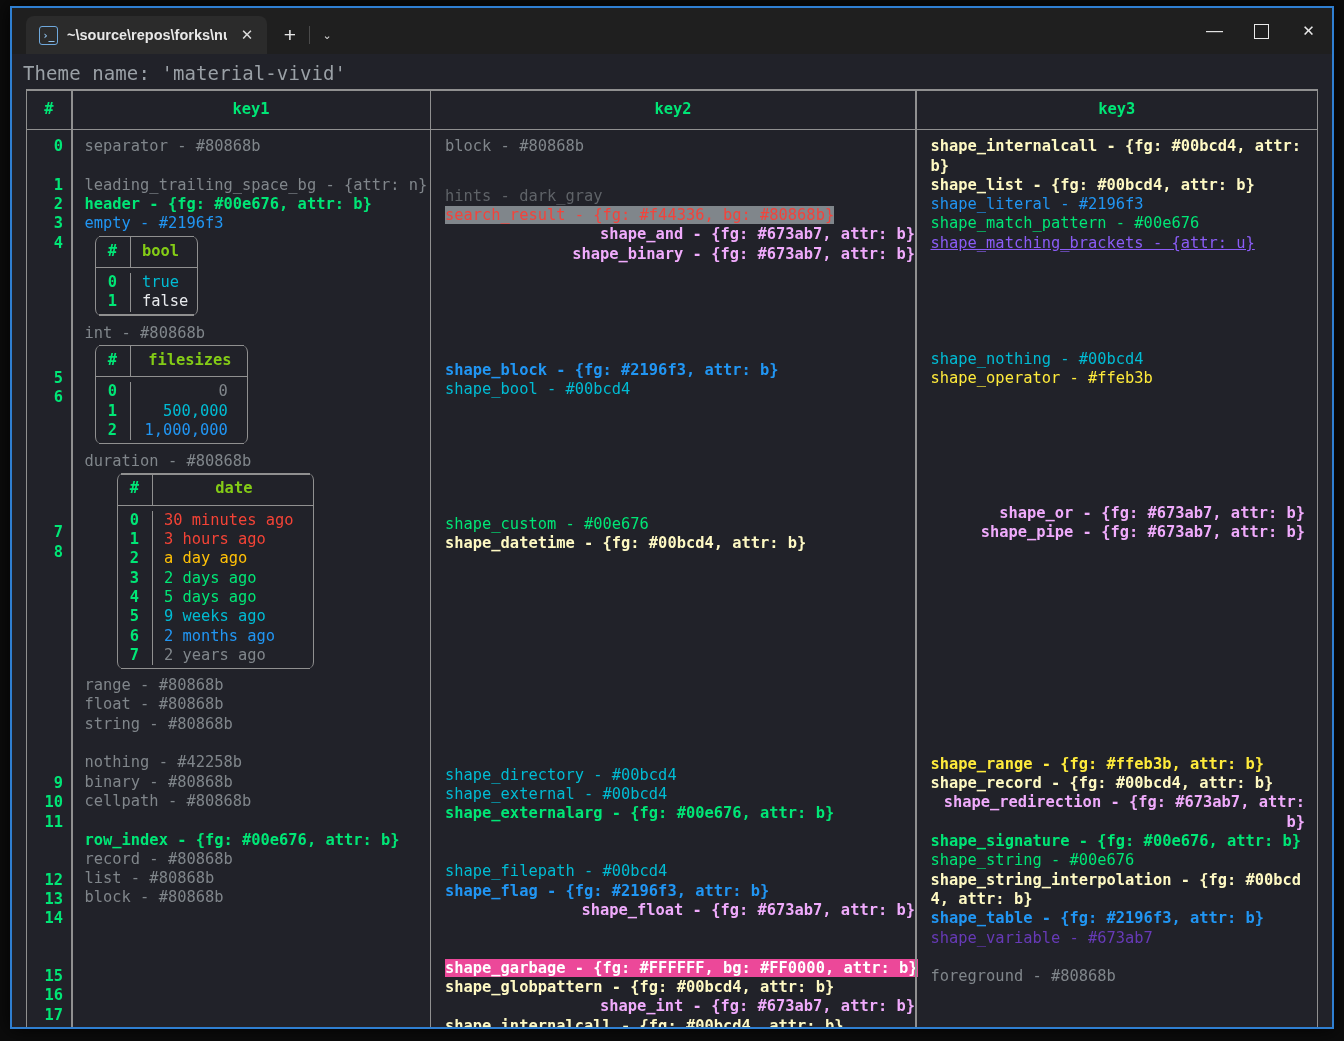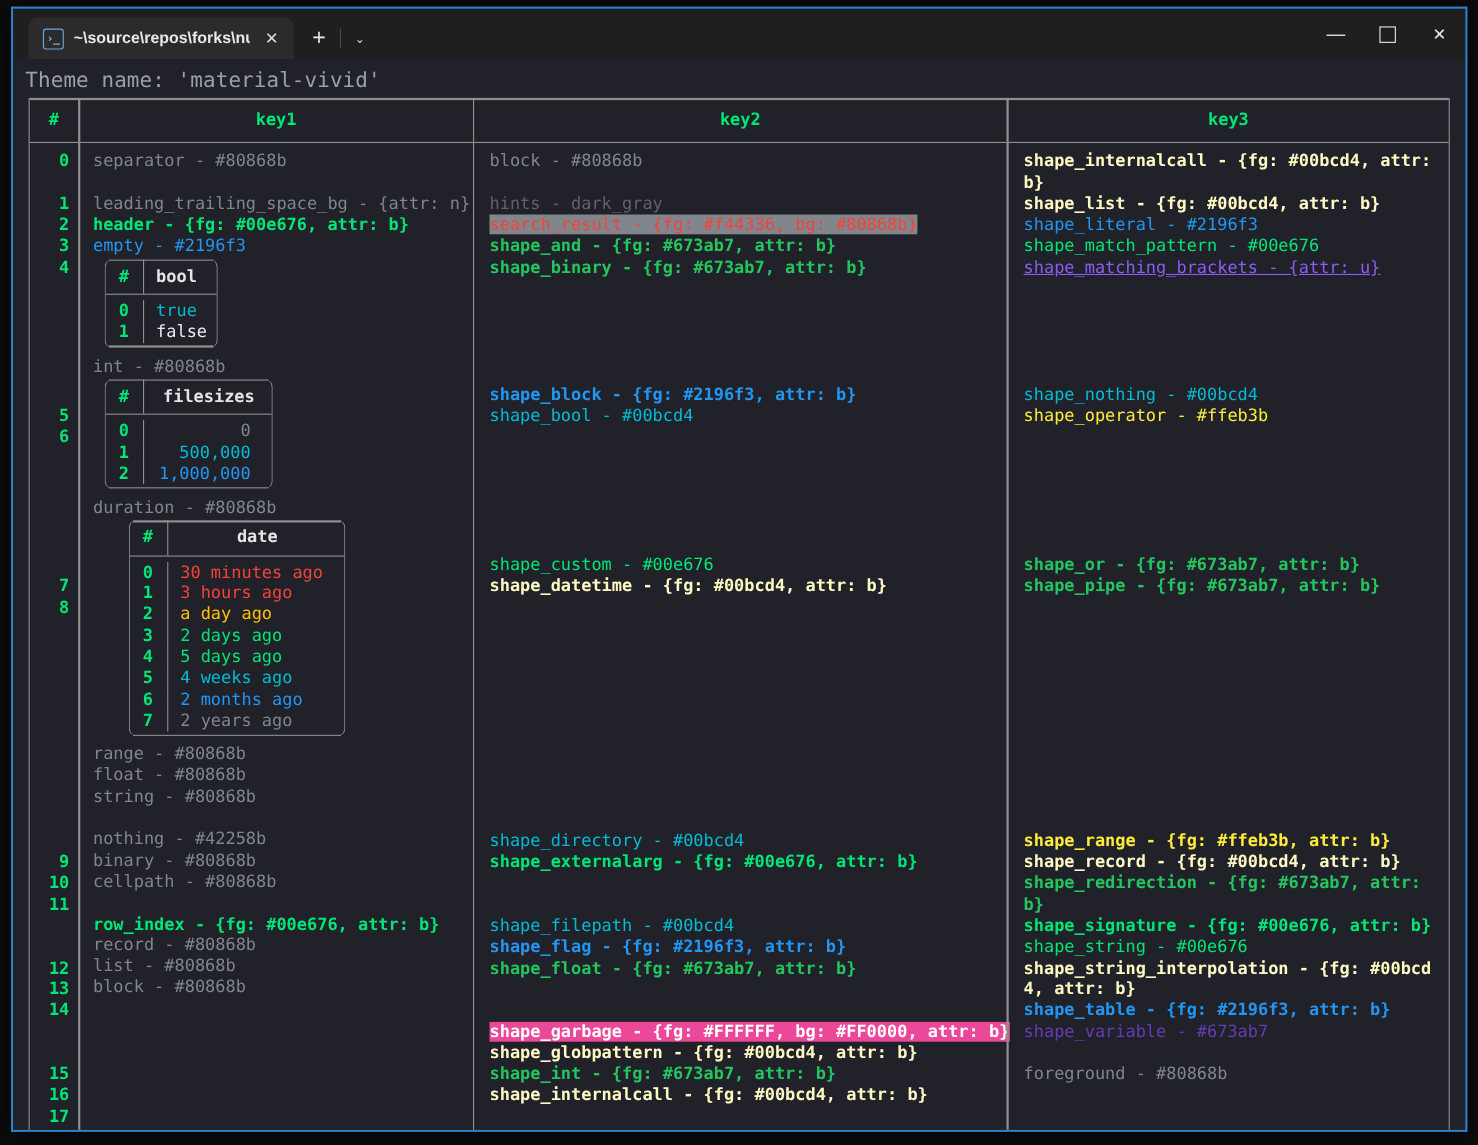--- a/index.html
+++ b/index.html
@@ -153,27 +153,27 @@
   .ln.wrap { height: auto; white-space: pre-wrap; word-break: break-all; }
 
   
   .gray   { color: #80868b; }
   .green  { color: #00e676; font-weight: bold; }
   .greenp { color: #00e676; }
   .blue   { color: #2196f3; }
   .blueb  { color: #2196f3; font-weight: bold; }
   .cyan   { color: #00bcd4; }
   .cyanb  { color: #fef9c3; font-weight: bold; }
-  .purple { color: #22c55e; font-weight: bold; }
+  .purple { color: #f0abfc; font-weight: bold; text-align: right; }
   .purplep{ color: #673ab7; }
   .yellow { color: #ffeb3b; }
   .yellowb{ color: #ffeb3b; font-weight: bold; }
   .amber  { color: #ffc107; }
   .red    { color: #f44336; }
-  .darkgray { color: #5f6368; }
+  .darkgray { color: #5f6368; margin-top: 11px; }
   .underline { color: #8b5cf6; text-decoration: underline; }
   .hl-sr  { color: #f4433b; background: #80868b; }
   .hl-gb  { color: #FFFFFF; background: #ec4899; font-weight: bold; }
 
   
   .mini {
     display: inline-block;
     margin: 2px 0 2px 10px;
     position: relative;
     border-left: 1.4px solid #909090;
@@ -193,21 +193,21 @@
   .mc-i {
     width: 34px; flex: 0 0 34px;
     text-align: center;
     color: #00e676; font-weight: bold;
     height: 19.3px;
   }
   .mini-hdr .mc-i { padding: 6px 0 6px 0; height: auto; }
   .mvl { width: 1.4px; background: #909090; flex: 0 0 auto; }
   .mc-v { padding: 0 9px 0 11px; height: 19.3px; white-space: pre; }
   .mini-hdr .mc-v {
-    color: #e5e5e5; font-weight: bold;
+    color: #84cc16; font-weight: bold;
     padding: 6px 9px 6px 11px; height: auto;
     text-align: center;
   }
   .mc-v.num { text-align: right; min-width: 86px; }
 </style>
 </head>
 <body>
 
 <div class="window">
 
@@ -367,21 +367,21 @@
                   <div class="mc-v greenp">2 days ago</div>
                 </div>
                 <div class="mini-row">
                   <div class="mc-i">4</div>
                   <div class="mvl"></div>
                   <div class="mc-v greenp">5 days ago</div>
                 </div>
                 <div class="mini-row">
                   <div class="mc-i">5</div>
                   <div class="mvl"></div>
-                  <div class="mc-v cyan">4 weeks ago</div>
+                  <div class="mc-v cyan">9 weeks ago</div>
                 </div>
                 <div class="mini-row">
                   <div class="mc-i">6</div>
                   <div class="mvl"></div>
                   <div class="mc-v blue">2 months ago</div>
                 </div>
                 <div class="mini-row">
                   <div class="mc-i">7</div>
                   <div class="mvl"></div>
                   <div class="mc-v gray">2 years ago</div>
@@ -413,20 +413,21 @@
             <div class="ln purple">shape_and - {fg: #673ab7, attr: b}</div>
             <div class="ln purple">shape_binary - {fg: #673ab7, attr: b}</div>
             <div class="blank" style="height:96.5px;"></div>
             <div class="ln blueb">shape_block - {fg: #2196f3, attr: b}</div>
             <div class="ln cyan">shape_bool - #00bcd4</div>
             <div class="blank" style="height:115.8px;"></div>
             <div class="ln greenp">shape_custom - #00e676</div>
             <div class="ln cyanb">shape_datetime - {fg: #00bcd4, attr: b}</div>
             <div class="blank" style="height:212.3px;"></div>
             <div class="ln cyan">shape_directory - #00bcd4</div>
+            <div class="ln cyan">shape_external - #00bcd4</div>
             <div class="ln green">shape_externalarg - {fg: #00e676, attr: b}</div>
             <div class="blank" style="height:38.6px;"></div>
             <div class="ln cyan">shape_filepath - #00bcd4</div>
             <div class="ln blueb">shape_flag - {fg: #2196f3, attr: b}</div>
             <div class="ln purple">shape_float - {fg: #673ab7, attr: b}</div>
             <div class="blank" style="height:38.6px;"></div>
             <div class="ln"><span class="hl-gb">shape_garbage - {fg: #FFFFFF, bg: #FF0000, attr: b}</span></div>
             <div class="ln cyanb">shape_globpattern - {fg: #00bcd4, attr: b}</div>
             <div class="ln purple">shape_int - {fg: #673ab7, attr: b}</div>
             <div class="ln cyanb">shape_internalcall - {fg: #00bcd4, attr: b}</div>

